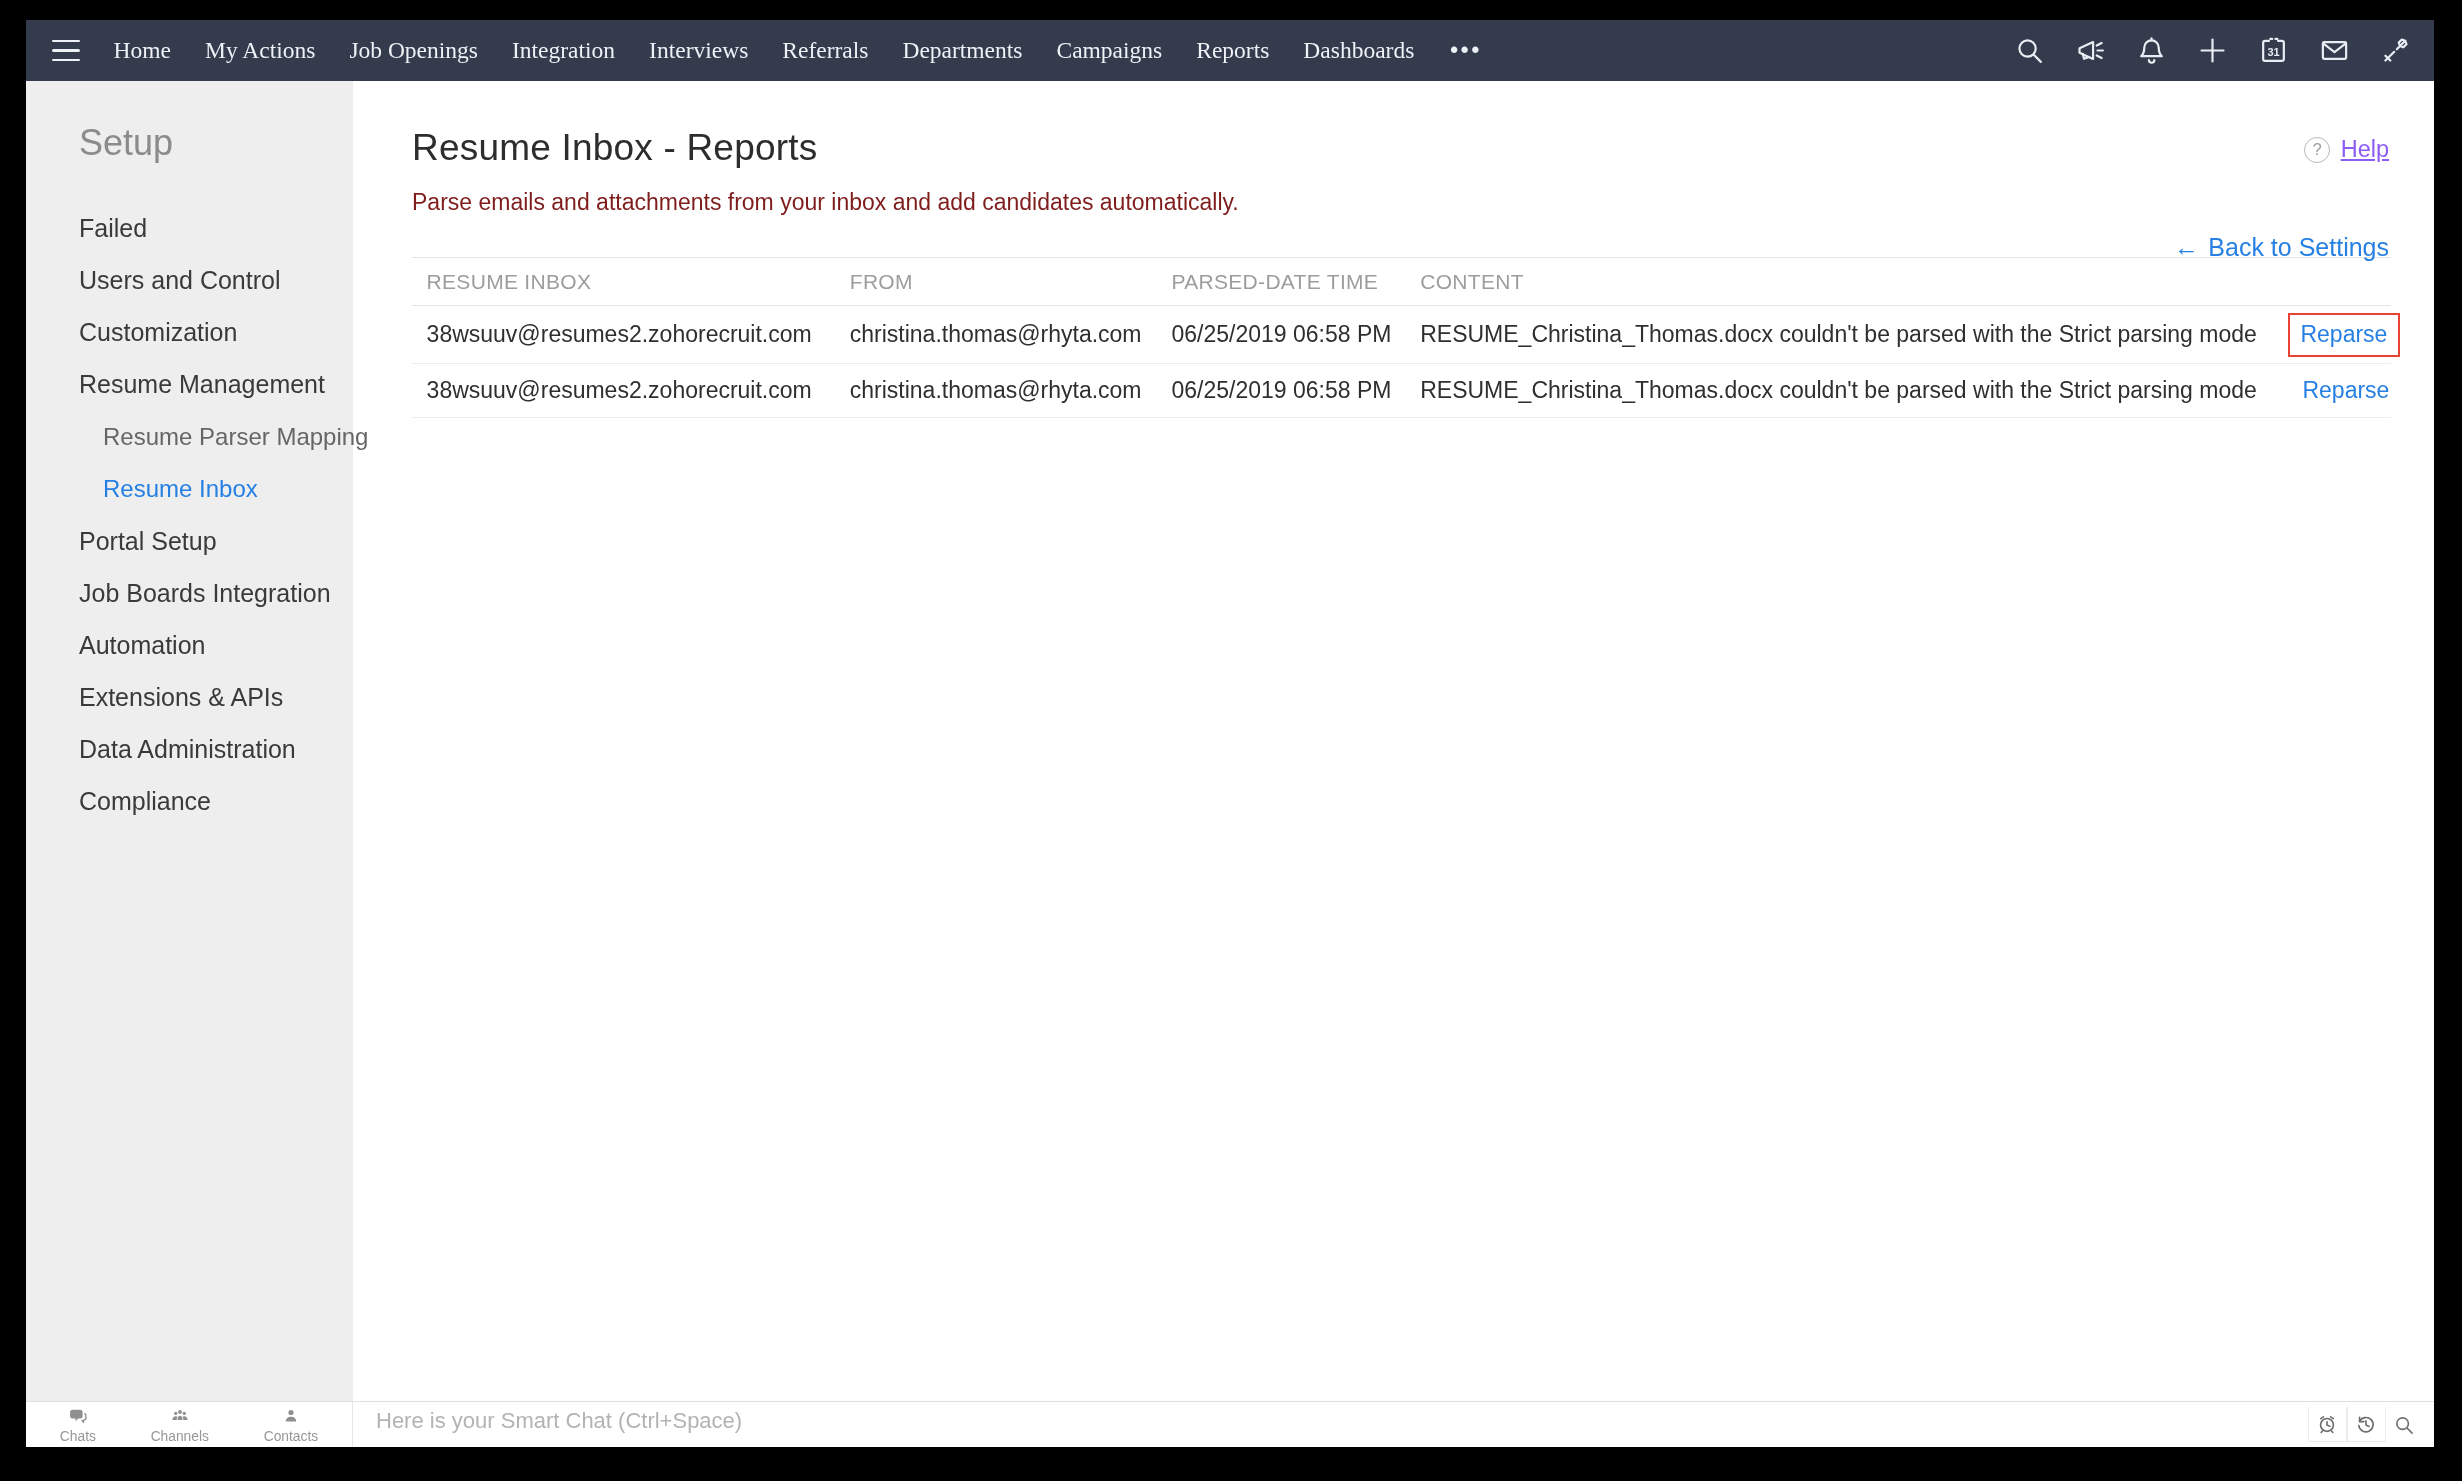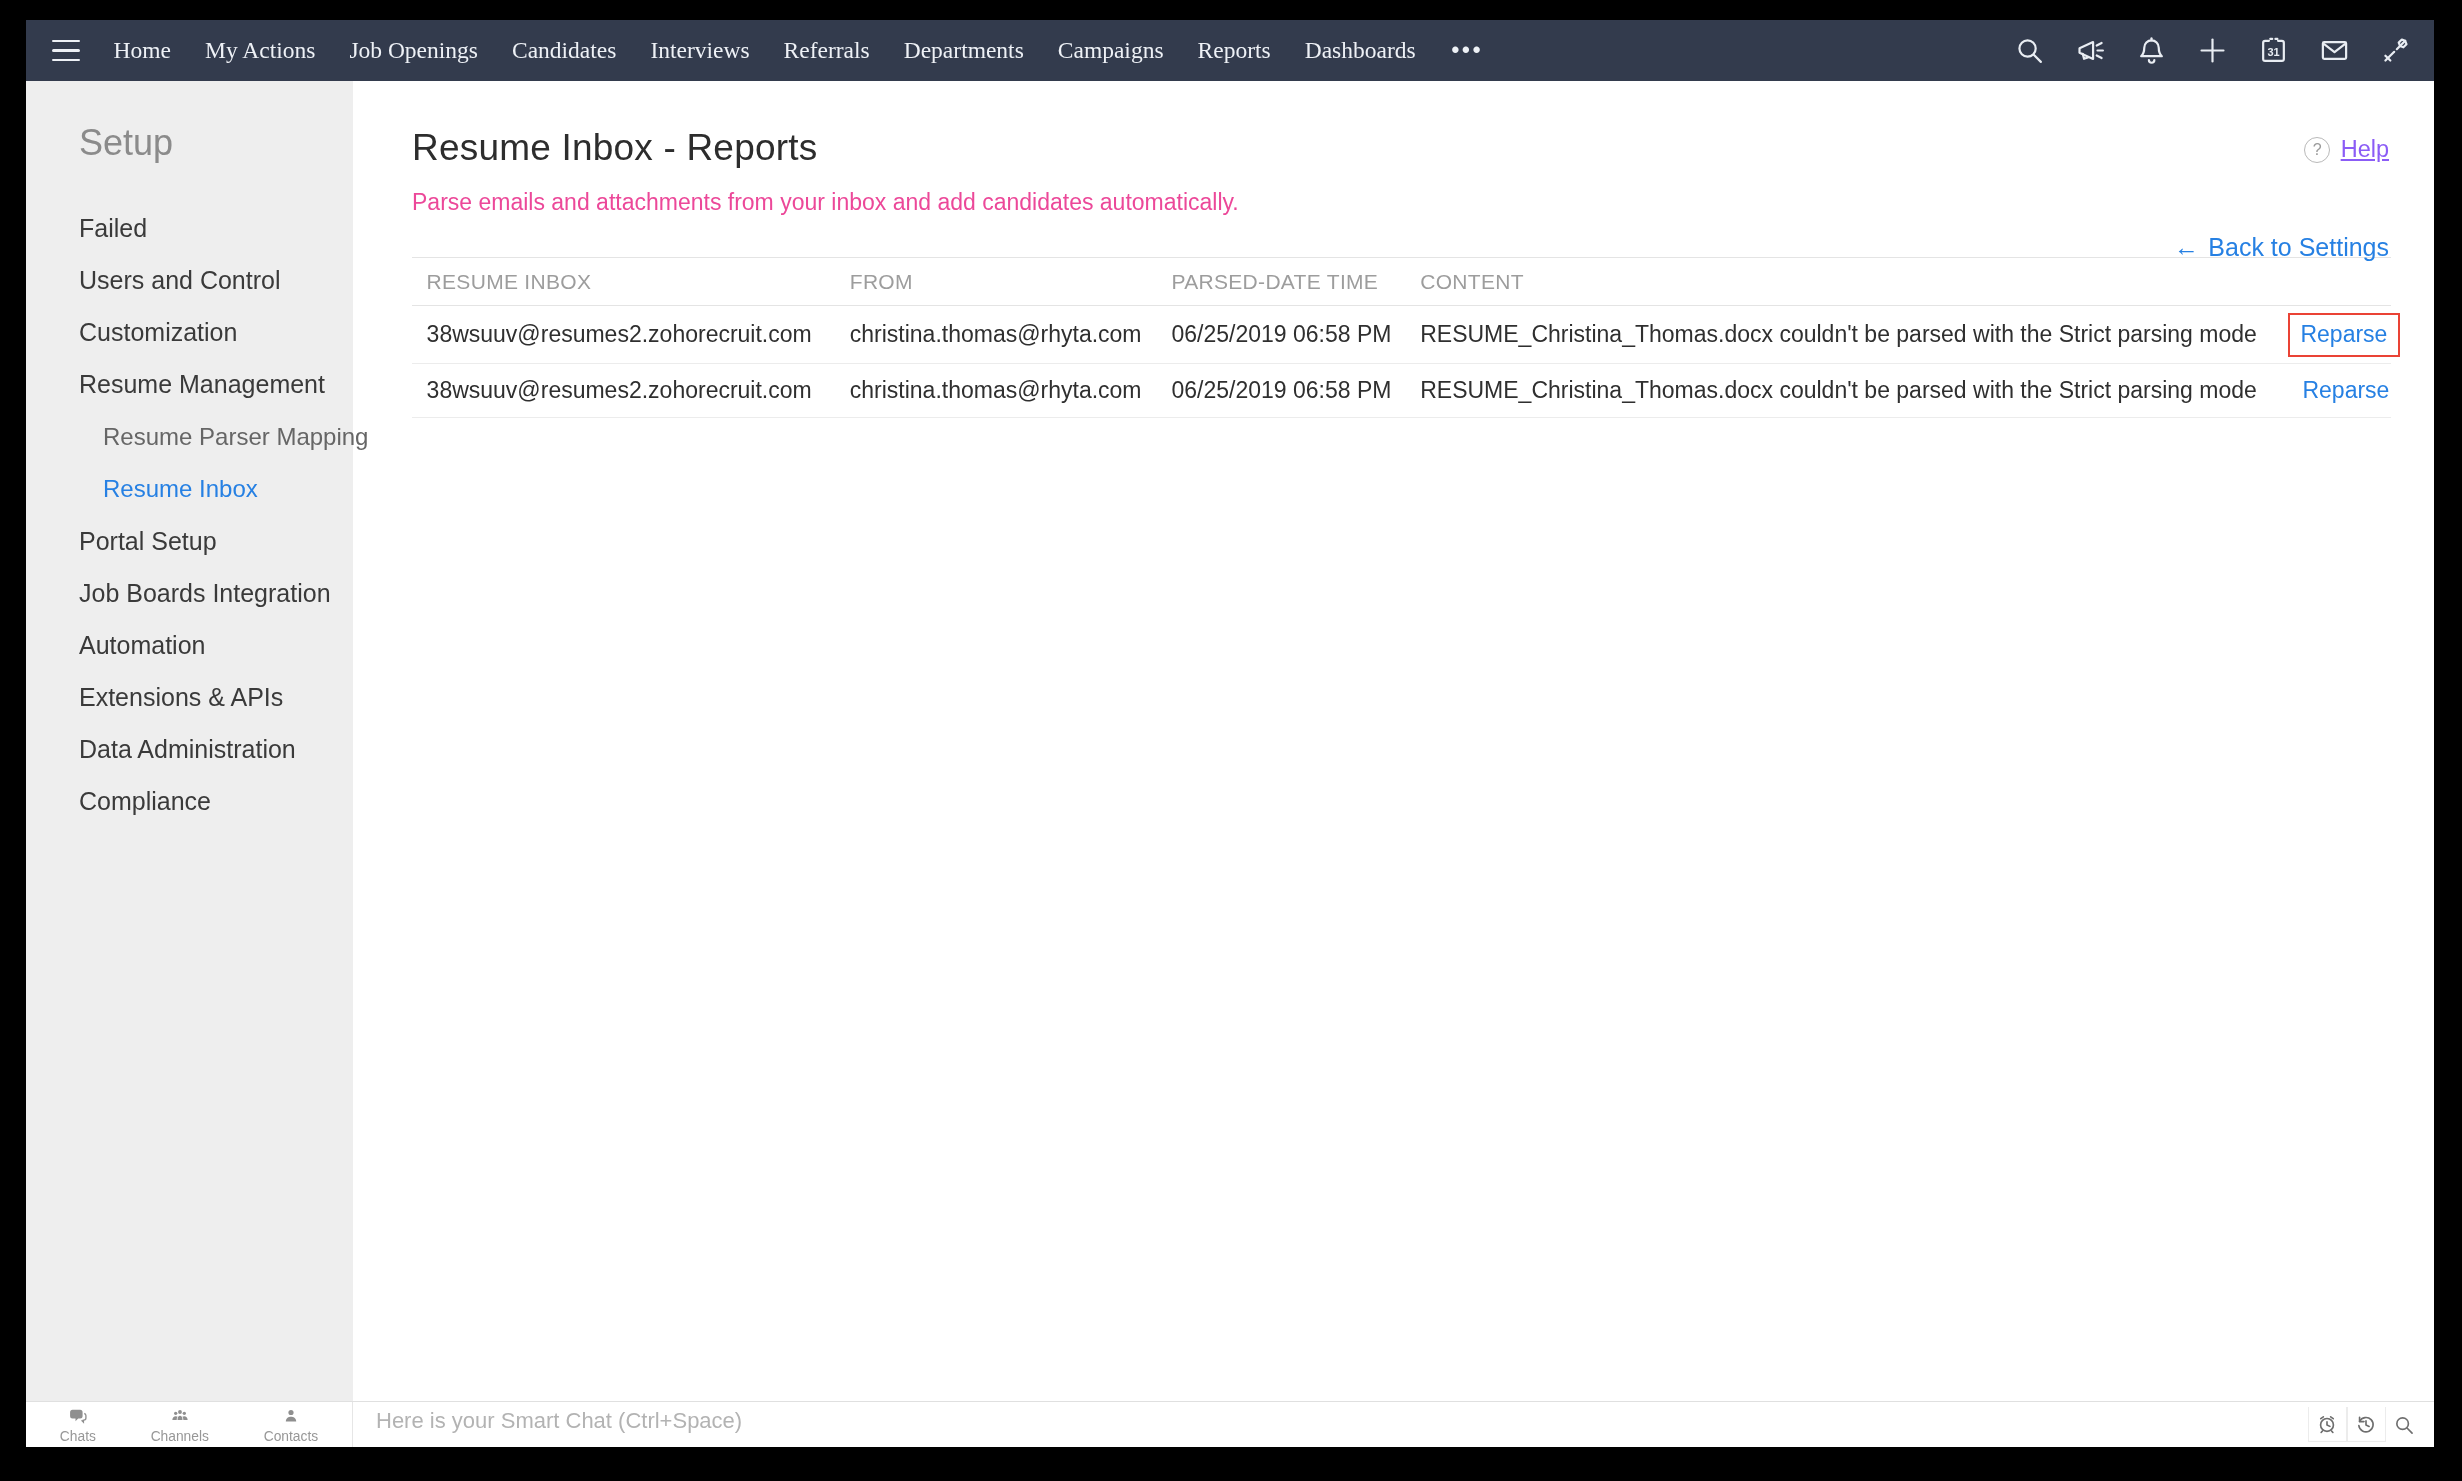--- a/index.html
+++ b/index.html
@@ -40,21 +40,21 @@
   .body-row{flex:1;display:flex;min-height:0;}
   .sidebar{flex:none;width:327px;background:var(--side-bg);padding:41px 8px 0 53px;}
   .side-title{font-size:36px;color:#8b8b8b;margin-bottom:52px;}
   .side-item{font-size:25px;color:#3a3a3a;font-weight:500;margin-bottom:27px;line-height:25px;cursor:pointer;white-space:nowrap;}
   .side-children{padding-left:24px;margin-bottom:28px;}
   .side-child{font-size:24px;color:#666;font-weight:400;margin-bottom:27px;line-height:25px;cursor:pointer;white-space:nowrap;}
   .side-child.active{color:var(--blue);}
   
   .main{flex:1;position:relative;padding:0 43px 0 59px;min-width:0;}
   .page-title{font-size:37px;font-weight:500;color:#2d2d2d;margin-top:46px;letter-spacing:0.2px;}
-  .page-subtitle{font-size:23px;color:#ec4899;margin-top:19.5px;}
+  .page-subtitle{font-size:23px;color:#7f1d1d;margin-top:19.5px;}
   .help-wrap{position:absolute;top:55px;right:45px;display:flex;align-items:center;gap:10.5px;cursor:pointer;}
   .help-circle{width:26px;height:26px;border:1.6px solid #b9b9b9;border-radius:50%;display:grid;place-items:center;font-size:16px;color:#9a9a9a;}
   .help-label{font-size:23.5px;color:#8b5cf6;text-decoration:underline;}
   .back-link{position:absolute;top:152px;right:45px;display:flex;align-items:center;gap:9.7px;color:var(--blue);font-size:25px;cursor:pointer;}
   .tabs{display:flex;gap:50px;margin-top:99px;padding-left:28px;border-bottom:0.8px solid #e2e2e2;}
   .tab{font-size:24px;color:#6b6b6b;padding-bottom:22px;cursor:pointer;}
   .tab.active{color:var(--blue);border-bottom:3.2px solid var(--blue);margin-bottom:-1.6px;}
   
   table{width:100%;border-collapse:collapse;margin-top:41px;}
   thead th{
@@ -92,21 +92,21 @@
   <div class="topnav">
     <div class="hamburger">
         <i></i>
         <i></i>
         <i></i>
       </div>
     <div class="nav-links" id="nav-links">
         <span class="nav-link">Home</span>
         <span class="nav-link">My Actions</span>
         <span class="nav-link">Job Openings</span>
-        <span class="nav-link">Candidates</span>
+        <span class="nav-link">Integration</span>
         <span class="nav-link">Interviews</span>
         <span class="nav-link">Referrals</span>
         <span class="nav-link">Departments</span>
         <span class="nav-link">Campaigns</span>
         <span class="nav-link">Reports</span>
         <span class="nav-link">Dashboards</span>
       </div>
     <div class="nav-more">•••</div>
     <div class="nav-spacer"></div>
     <div class="nav-icons" id="nav-icons">

